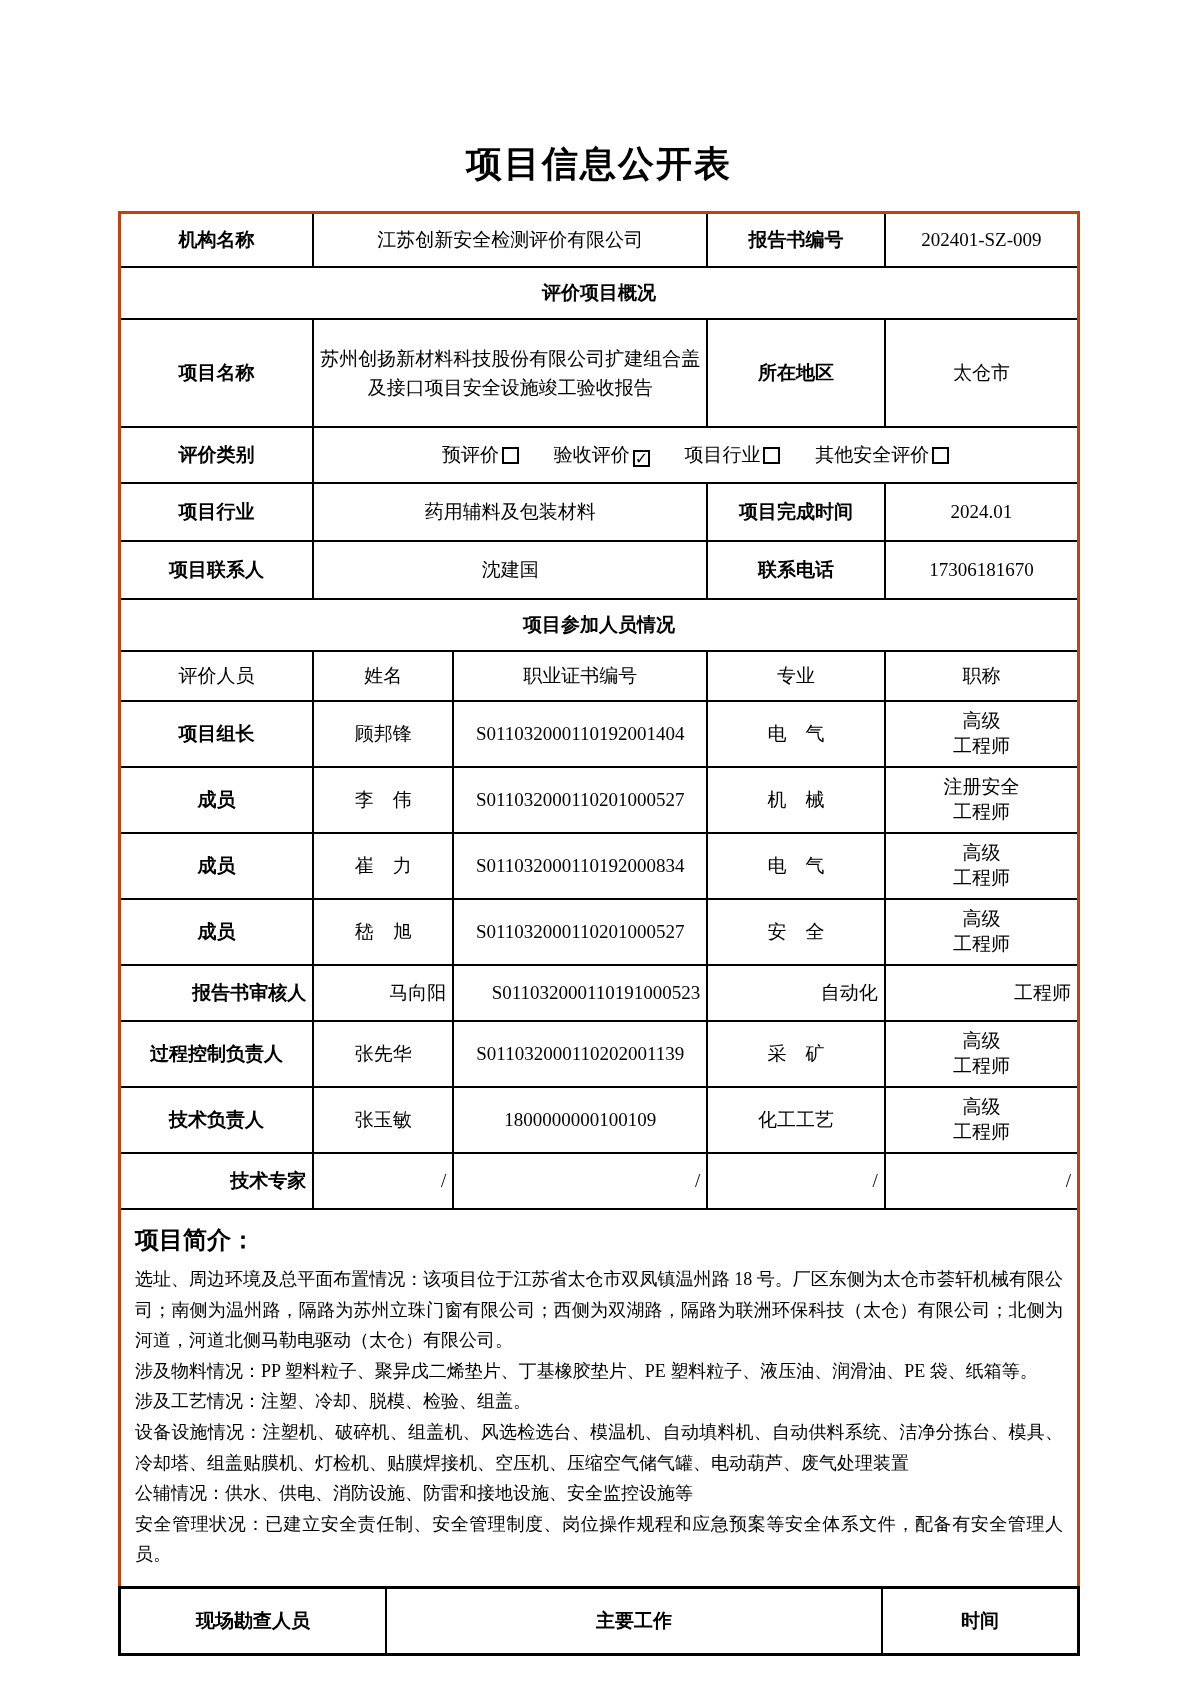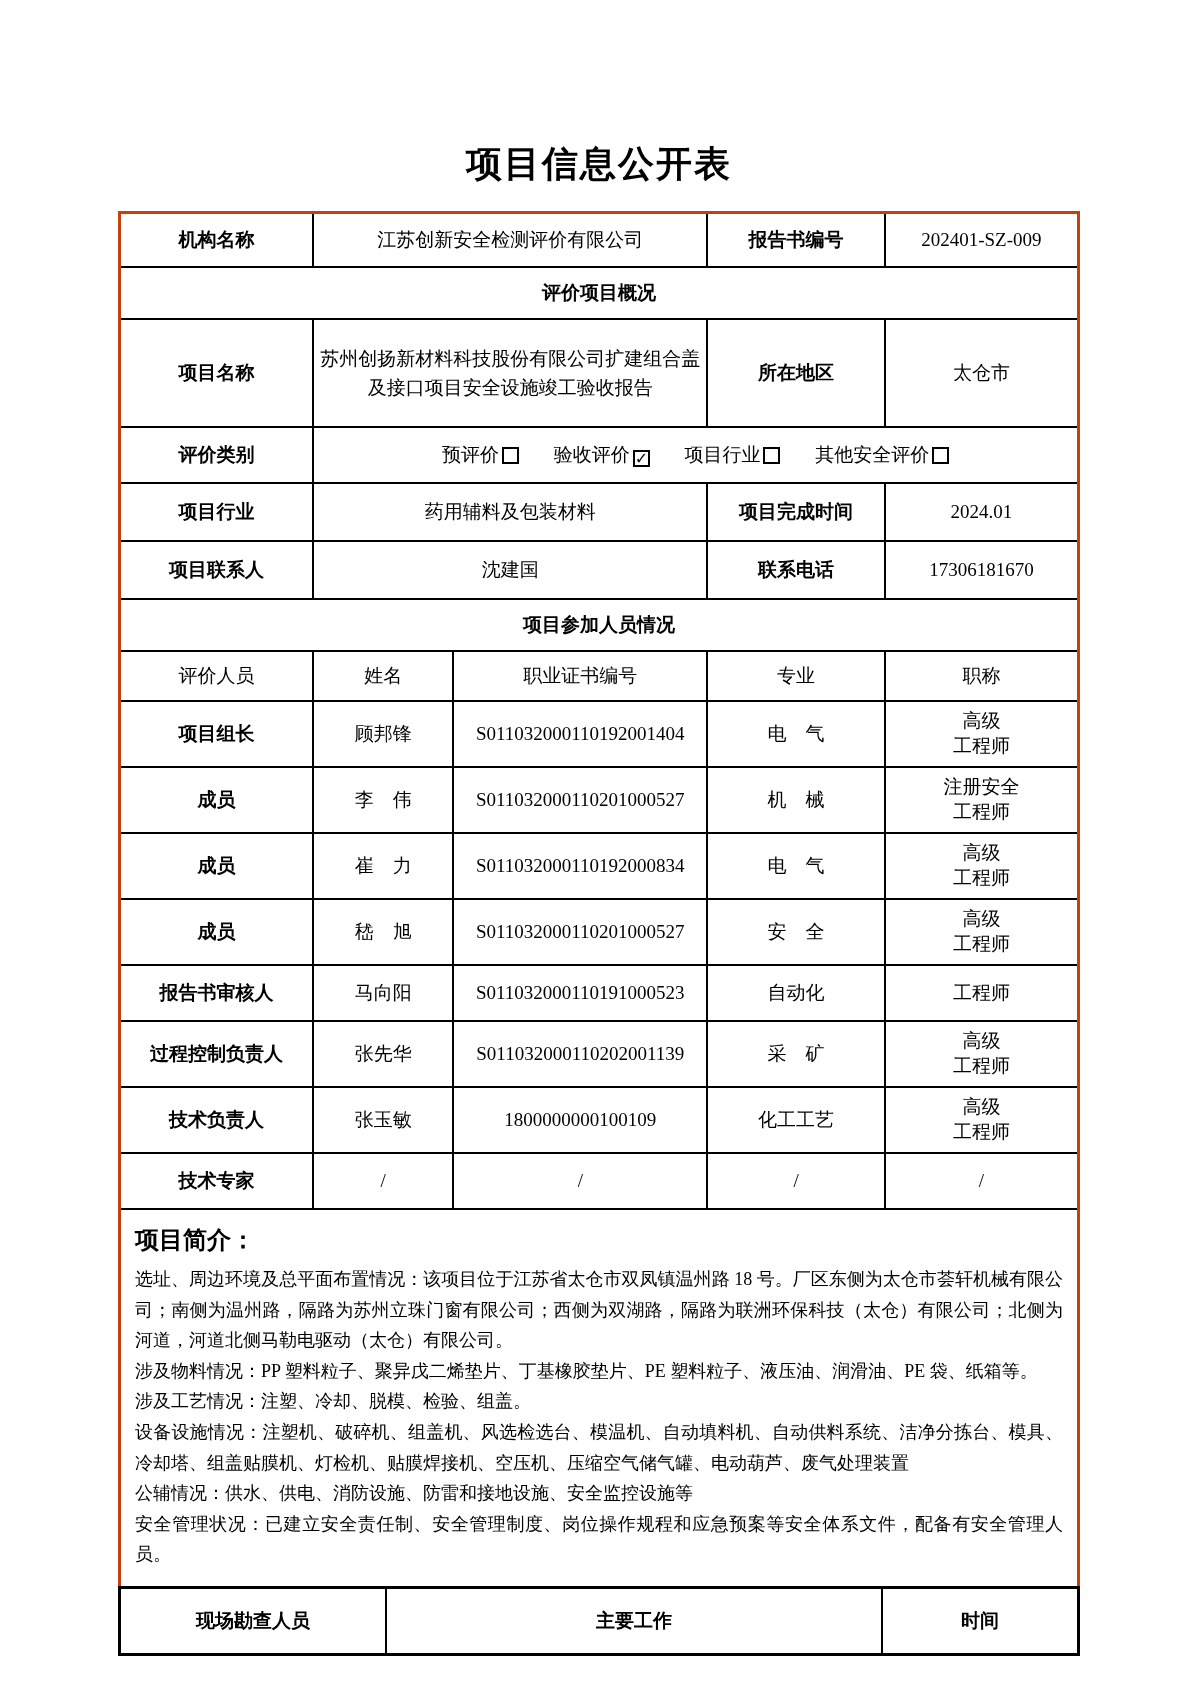--- a/index.html
+++ b/index.html
@@ -23,21 +23,21 @@
   table.footer{border:3px solid #000;margin-top:-3px;}
   td.lbl{font-weight:bold;}
   td.sec{font-weight:bold;height:44px;}
   tr.r1 td{height:46px;}
   tr.r3 td{height:100px;}
   tr.r4 td{height:48px;}
   tr.r5 td{height:50px;}
   tr.r6 td{height:50px;}
   tr.hdr td{height:42px;font-weight:normal;}
   tr.p2 td{height:58px;}
-  tr.p1 td{height:48px;}
+  tr.p1 td{height:48px;text-align:right;}
   td.title2{white-space:pre-line;line-height:1.3;margin-top:16px;}
   td.pname{line-height:1.55;border-radius:14px;}
   .cat-cell{text-align:center;}
   .cat-opt{white-space:nowrap;display:inline-block;margin:0 15px;}
   .cbox{
     display:inline-block;width:17px;height:17px;border:2px solid #000;
     vertical-align:-3px;margin-left:3px;box-sizing:border-box;
     font-family:"DejaVu Sans",sans-serif;
   }
   .cbox .tick{

